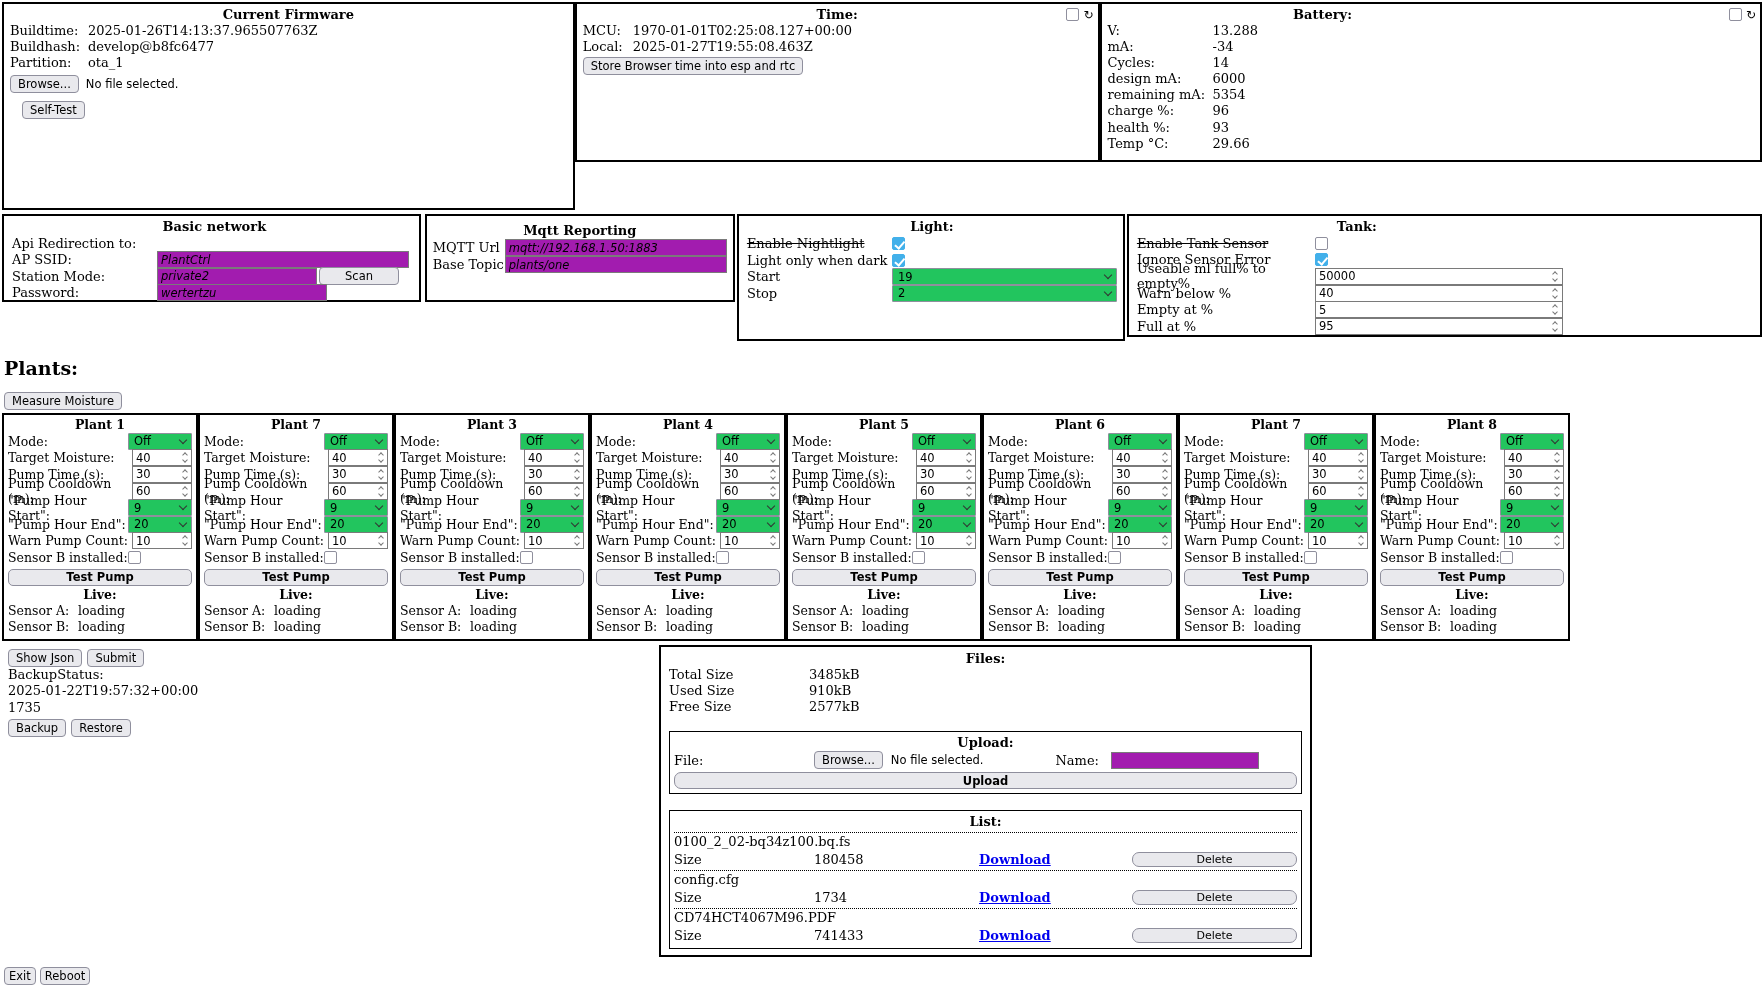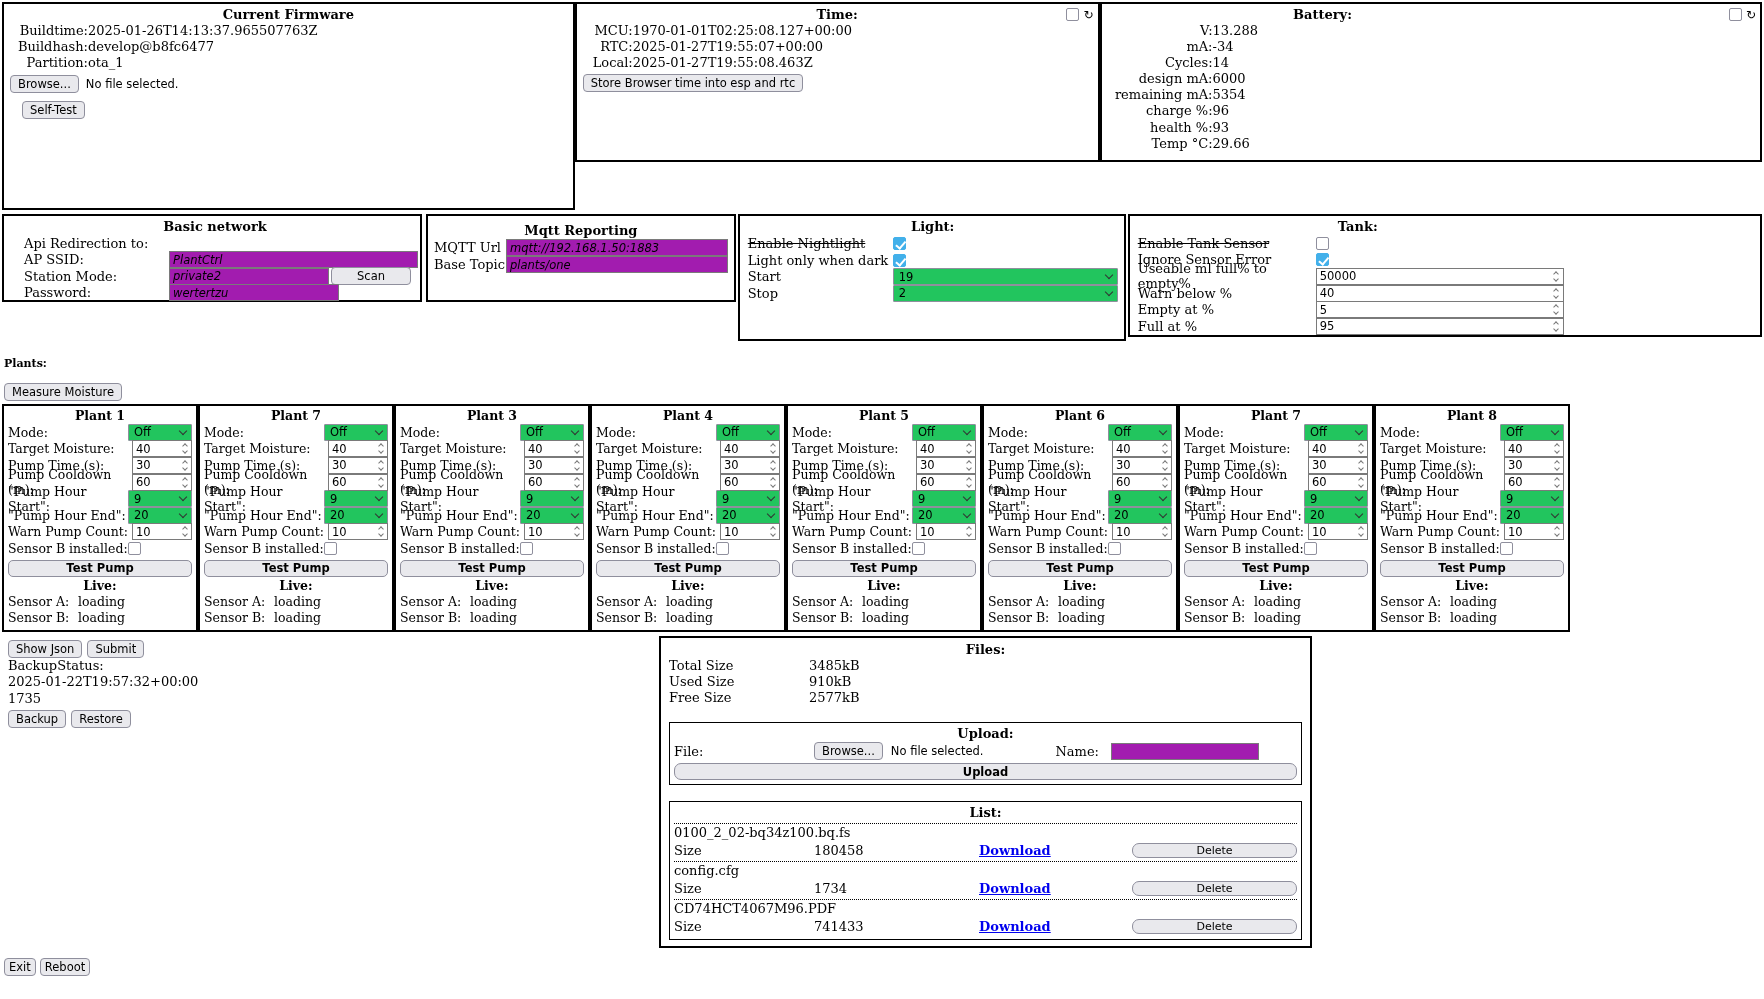--- a/index.html
+++ b/index.html
@@ -42,58 +42,58 @@
     content: ""; position: absolute; left: 4px; top: 1px; width: 3.5px; height: 7.5px;
     border: solid #fff; border-width: 0 2px 2px 0; transform: rotate(40deg);
   }
   .refresh { font-family: "DejaVu Sans", sans-serif; font-size: 12px; line-height: 12px; cursor: pointer; }
   .strike { text-decoration: line-through; }
 
   
   .panel { border: 2px solid #000; position: relative; padding: 2px 6px; background: #fff; }
   .ptitle { text-align: center; font-weight: bold; line-height: 17px; }
   .corner { position: absolute; top: 4px; right: 4px; display: flex; align-items: center; gap: 4px; }
-  .kv { display: flex; line-height: 16.2px; text-align: right; }
+  .kv { display: flex; line-height: 16.2px; }
   .kv .k { flex: none; }
 
   .toprow { display: flex; }
   .fw-panel { width: 574px; height: 208px; }
   .fw-panel .k { width: 78px; }
   .time-panel { width: 526px; height: 160px; }
   .time-panel .k { width: 50px; }
   .batt-panel { width: 664px; height: 160px; }
   .batt-inner { width: 430px; }
   .batt-panel .k { width: 105px; }
   .batt-panel .kv { line-height: 16.1px; }
 
   .fw-file-row { display: flex; align-items: center; gap: 7px; margin-top: 3px; }
   .nofile { font-family: "DejaVu Sans", sans-serif; font-size: 11.5px; }
   .selftest { margin: 8px 0 0 12px; }
   .store-btn { margin-top: 2px; }
 
   .midrow { display: flex; align-items: flex-start; margin-top: 4px; }
   .net-panel { width: 420px; height: 88px; margin-right: 4px; padding: 2px 2px 2px 8px; }
   .net-row { display: flex; align-items: center; height: 16.5px; }
-  .net-row .k { width: 145px; flex: none; margin-left: 12px; }
+  .net-row .k { width: 145px; flex: none; }
   .mqtt-panel { width: 311px; height: 88px; margin-right: 2px; padding: 6px 6px; }
   .mqtt-row { display: flex; align-items: center; height: 17px; }
   .mqtt-row .k { width: 72px; flex: none; }
   .mqtt-row .txt { flex: 1; }
   .light-panel { width: 388px; height: 127px; margin-right: 2px; padding: 2px 6px 2px 8px; }
   .lt-row { display: flex; align-items: center; height: 16.7px; }
   .lt-row .k { width: 145px; flex: none; }
   .lt-row .sel { width: 225px; }
   .tank-panel { width: 637px; height: 123px; padding: 2px 6px 2px 8px; }
   .tank-inner { width: 440px; }
   .tk-row { display: flex; align-items: center; height: 16.6px; }
   .tk-row .k { width: 178px; flex: none; }
   .tk-row .num { width: 248px; }
 
   
-  .plants-heading { font-size: 11px; font-weight: bold; margin: 16px 0 0 2px; }
+  .plants-heading { font-size: 19px; font-weight: bold; margin: 16px 0 0 2px; }
   .measure-btn { margin: 13px 0 3px 2px; }
   .plants-row { display: flex; }
   .plant { width: 196px; border: 2px solid #000; padding: 1px 4px 4px; font-size: 12.5px; }
   .plant-title { text-align: center; font-weight: bold; line-height: 17px; }
   .prow { display: flex; align-items: center; height: 16.6px; }
   .prow .plbl { flex: 1; }
   .prow .sel { width: 64px; flex: none; }
   .prow .num { width: 60px; flex: none; }
   .prow .ctl-cb { width: 64px; flex: none; display: flex; }
   .testpump { display: block; width: 100%; margin: 3px 0 1px; font-weight: bold; border-radius: 5px; height: 17px; padding: 0; }
@@ -167,24 +167,20 @@
       <div class="corner">
         <span class="cb" data-checked="false"></span>
         <span class="refresh">↻</span>
       </div>
       <div class="ptitle">Time:</div>
       <div class="kv">
           <span class="k">MCU:</span>
           <span>1970-01-01T02:25:08.127+00:00</span>
         </div>
       <div class="kv">
-          <span class="k">RTC:</span>
-          <span>2025-01-27T19:55:07+00:00</span>
-        </div>
-      <div class="kv">
           <span class="k">Local:</span>
           <span>2025-01-27T19:55:08.463Z</span>
         </div>
       <button class="btn store-btn">Store Browser time into esp and rtc</button>
     </section>
 
     <section class="panel batt-panel">
       <div class="corner">
         <span class="cb" data-checked="false"></span>
         <span class="refresh">↻</span>

